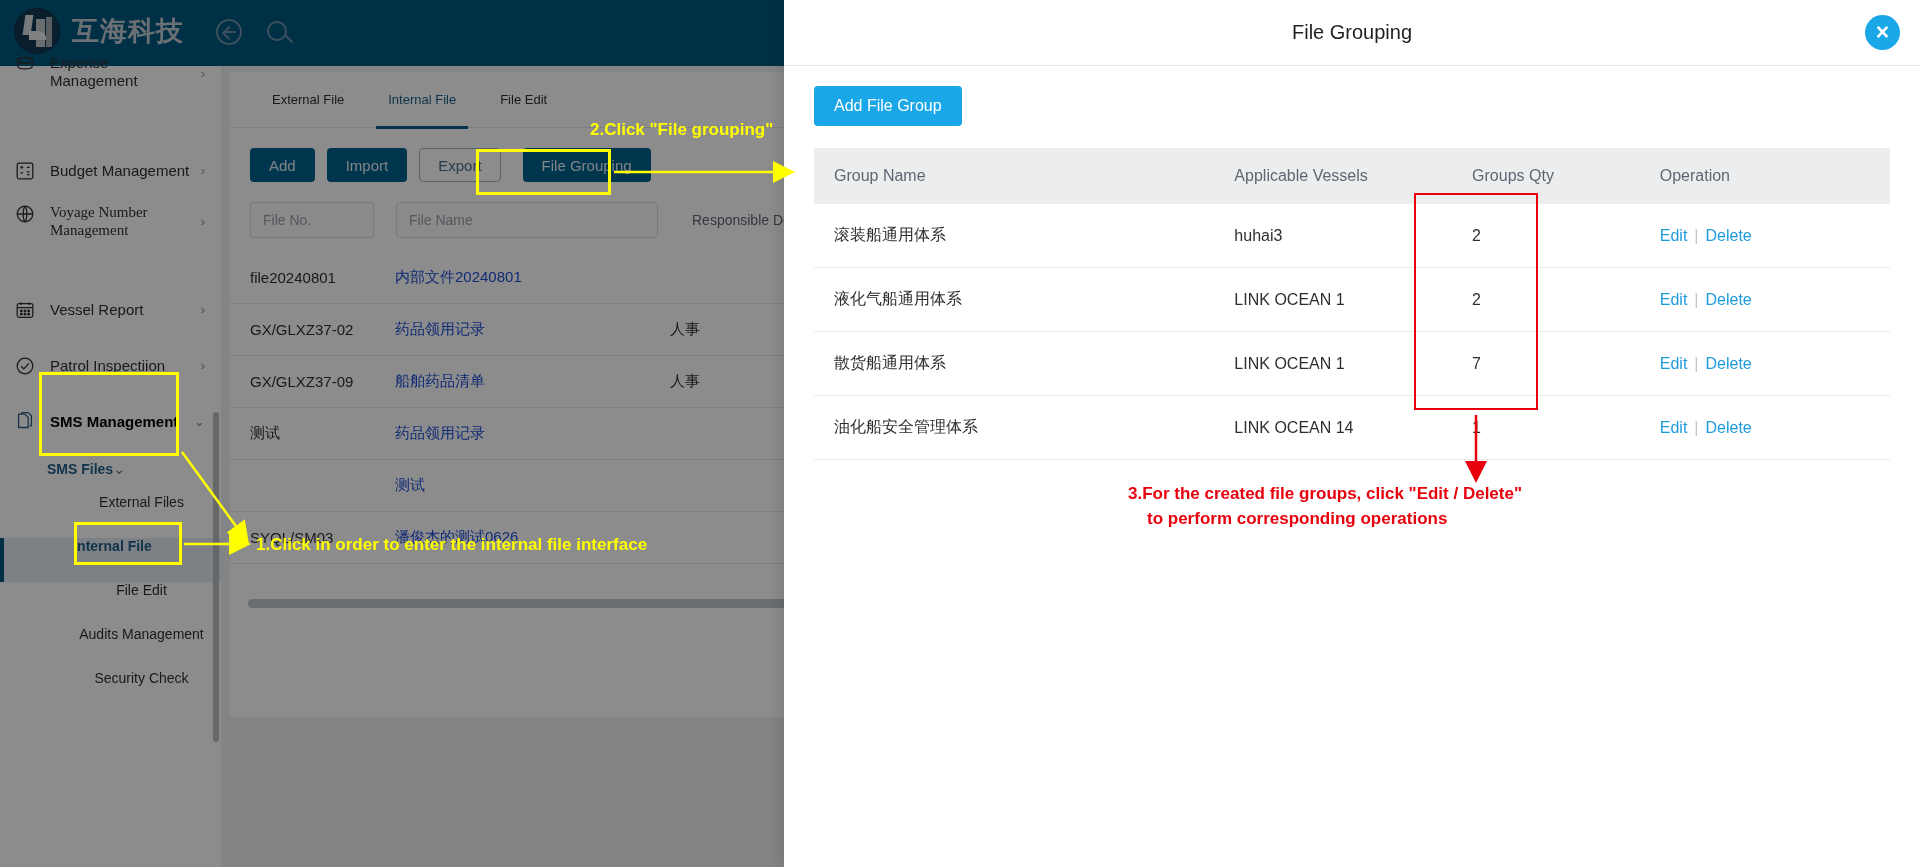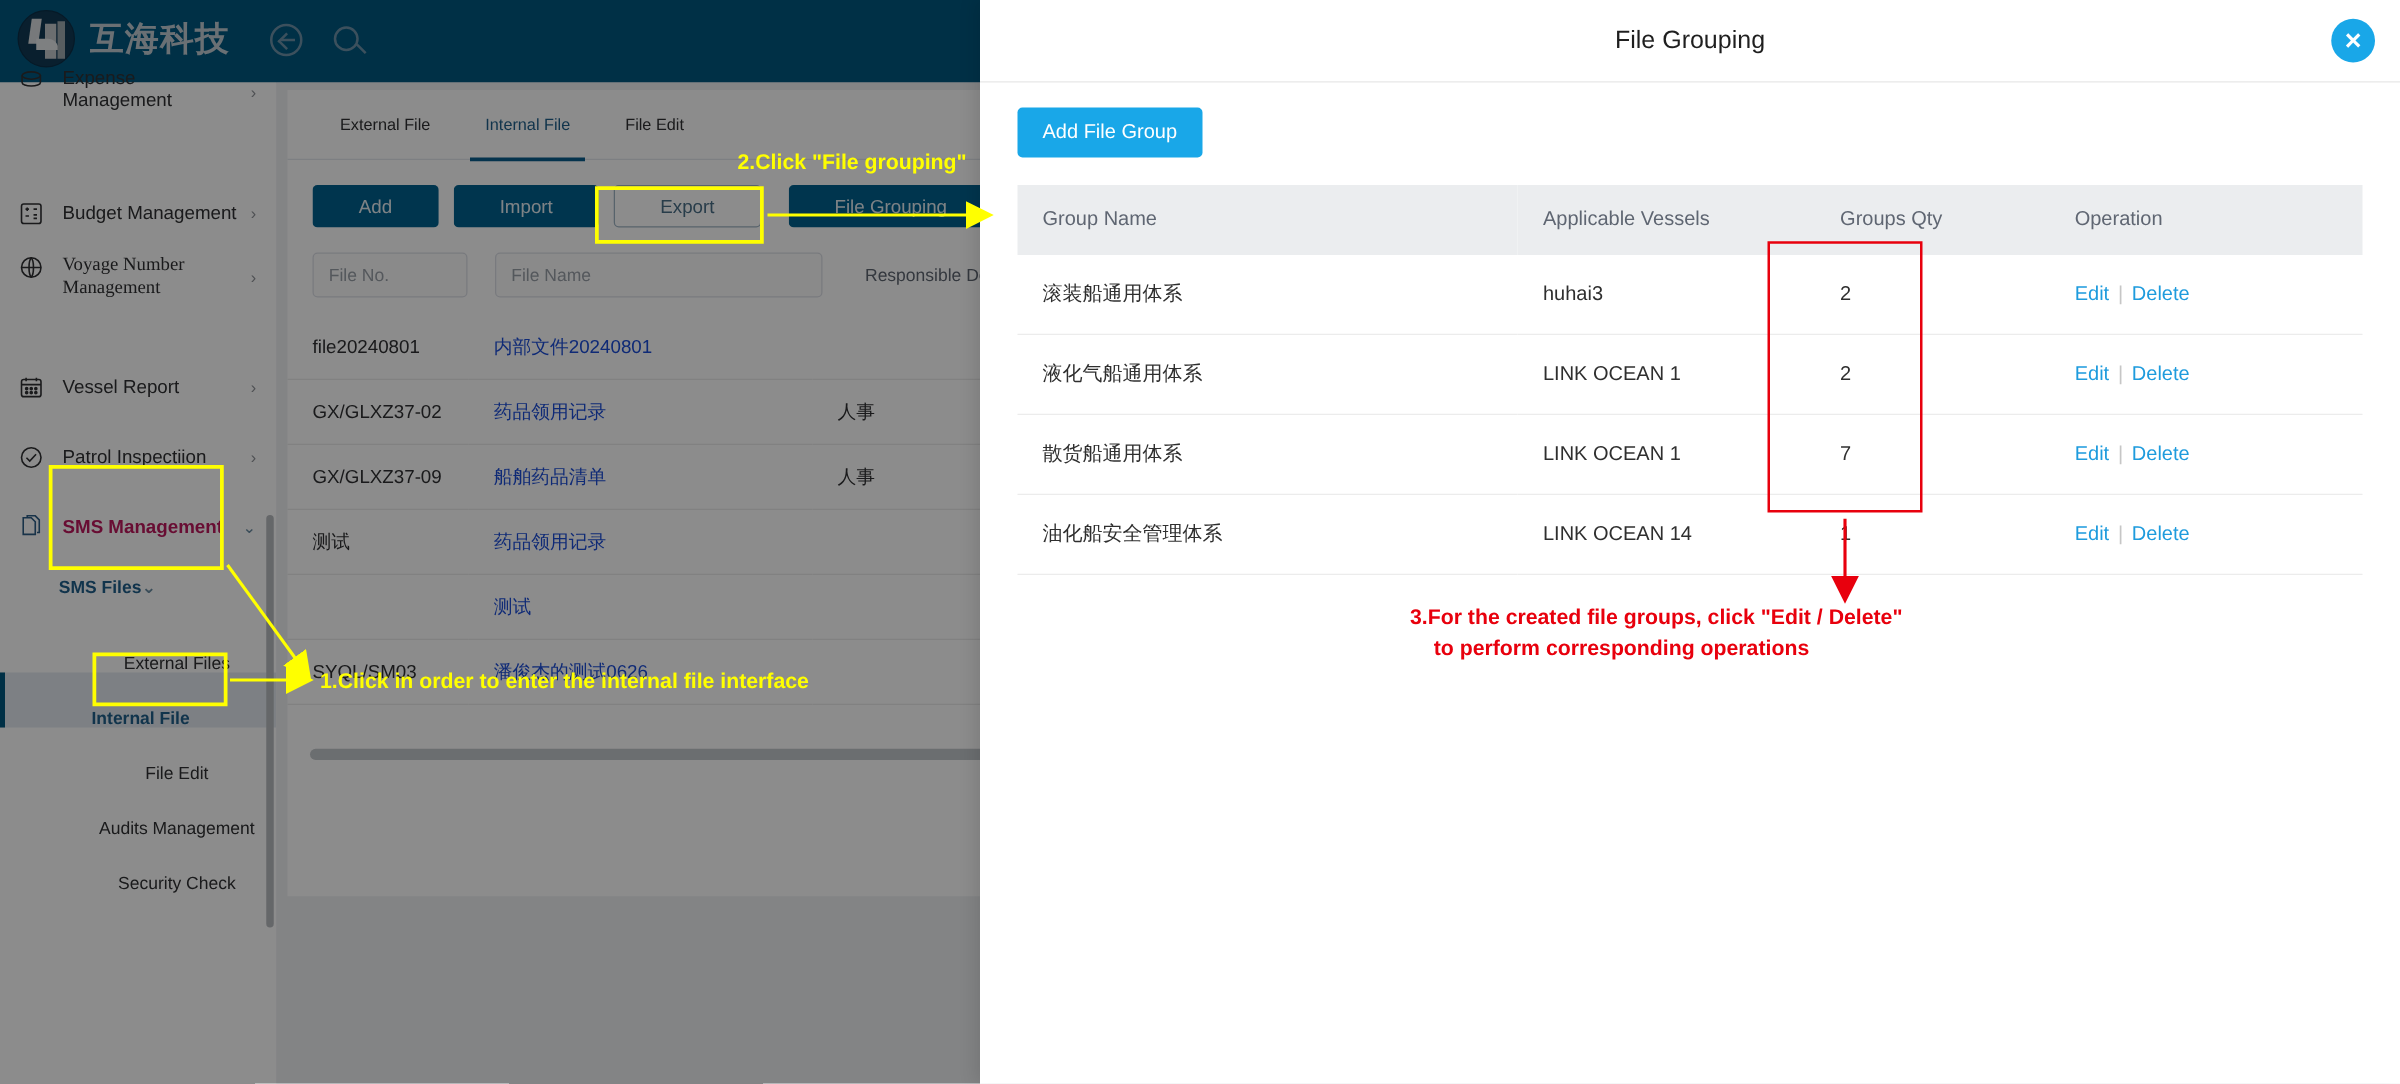--- a/index.html
+++ b/index.html
@@ -59,21 +59,21 @@
     position: absolute; left: 0; top: 66px; width: 221px; height: 801px;
     background: #ffffff;
   }
   .side-item {
     height: 45px; display: flex; align-items: center; padding-left: 14px; gap: 14px;
     font-size: 15px; color: #303133; position: relative;
   }
   .side-item .chev { position: absolute; right: 16px; color: #909399; font-size: 13px; }
   .side-ico { width: 22px; height: 22px; flex: 0 0 22px; position: relative; }
   .side-sub { height: 45px; display: flex; align-items: center; padding-left: 47px; font-size: 14px; color: #303133; }
-  .side-sub2 { height: 44px; display: flex; align-items: flex-end; padding-left: 62px; font-size: 14px; color: #303133; }
+  .side-sub2 { height: 44px; display: flex; align-items: flex-start; padding-left: 62px; font-size: 14px; color: #303133; }
   .side-wrap-label { line-height: 18px; }
   .active-sub { background: #e4eaf0; border-left: 4px solid #005880; padding-left: 58px; color: #1f5f8b; font-weight: bold;}
 
   .svg-ico { width: 22px; height: 22px; display: block; }
 
   .scroll-track {
     position: absolute; left: 213px; top: 346px; width: 6px; height: 330px;
     background: #b9bcc0; border-radius: 3px;
   }
 
@@ -89,21 +89,21 @@
   .tabs { display: flex; gap: 0; padding: 0 20px; border-bottom: 1px solid #e4e7ed; height: 56px; }
   .tab {
     padding: 0 22px; height: 56px; line-height: 56px; font-size: 13px; color: #303133; position: relative;
   }
   .tab.sel { color: #1f5f8b; }
   .tab.sel:after {
     content: ""; position: absolute; left: 10px; right: 10px; bottom: -1px; height: 3px; background: #0a5e8c;
   }
   .toolbar { display: flex; gap: 12px; padding: 20px; }
   .btn {
-    height: 34px; padding: 0 36px; border-radius: 4px; font-size: 15px;
+    height: 34px; padding: 0 18px; border-radius: 4px; font-size: 15px;
     display: flex; align-items: center; justify-content: center; border: 1px solid transparent;
   }
   .btn-primary { background: #00618f; color: #e6eef3; }
   .btn-ghost { background: #fff; color: #4a6f88; border: 1px solid #9fb4c4; }
 
   .filters { display: flex; gap: 22px; padding: 0 20px 14px 20px; }
   .filter-input {
     height: 36px; border: 1px solid #dcdfe6; border-radius: 4px; background:#fbfbfc;
     display: flex; align-items: center; padding: 0 12px; color: #9aa0a8; font-size: 14px;
   }
@@ -267,21 +267,21 @@
         <span class="chev">›</span>
       </div>
 
       <div class="side-item" style="margin-top:11px;">
         <span class="side-ico">
           <svg class="svg-ico" viewBox="0 0 24 24" fill="none" stroke="#2c5d86" stroke-width="1.4">
             <path d="M5 3.5h7l3.5 3.5v11H5z"></path>
               <path d="M8.5 3.5V1.8h7L19 5.3v11h-2"></path>
           </svg>
         </span>
-        <span style="color:#be185d;font-weight:bold;">SMS Management</span>
+        <span style="color:#000000;font-weight:bold;">SMS Management</span>
         <span class="chev" style="color:#6b8da3;">⌄</span>
       </div>
 
       <div class="side-sub" style="color:#1f5f8b;font-weight:bold;position:relative;height:50px;">
         <span>SMS Files</span>
         <span class="chev" style="color:#6b8da3;">⌄</span>
       </div>
 
       <div class="side-sub2" style="justify-content:center;">
         <span>External Files</span>

